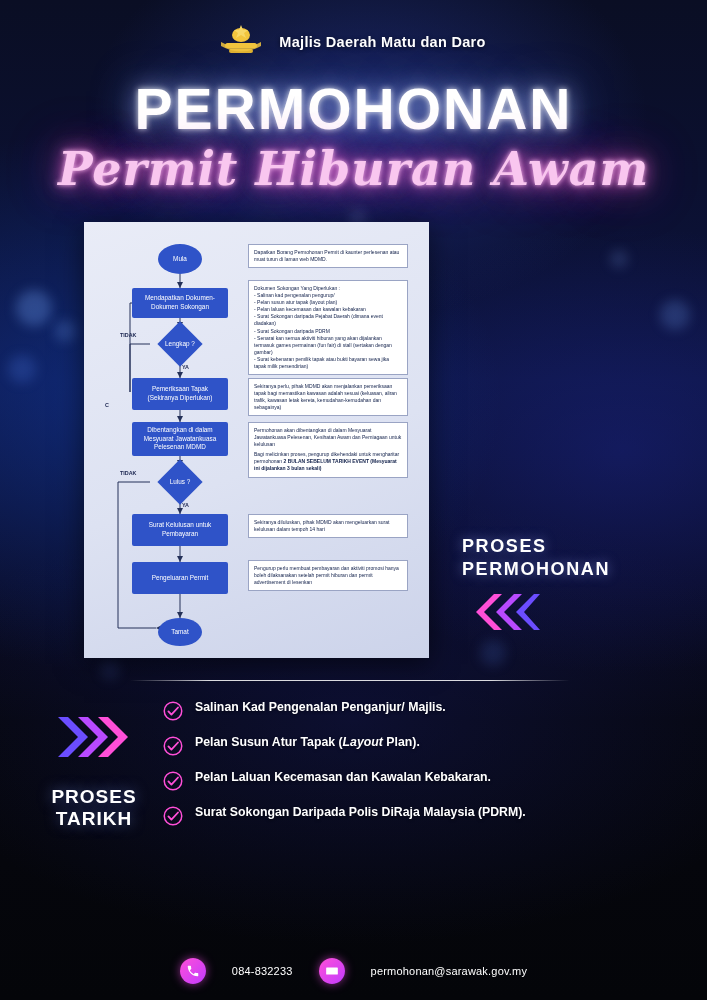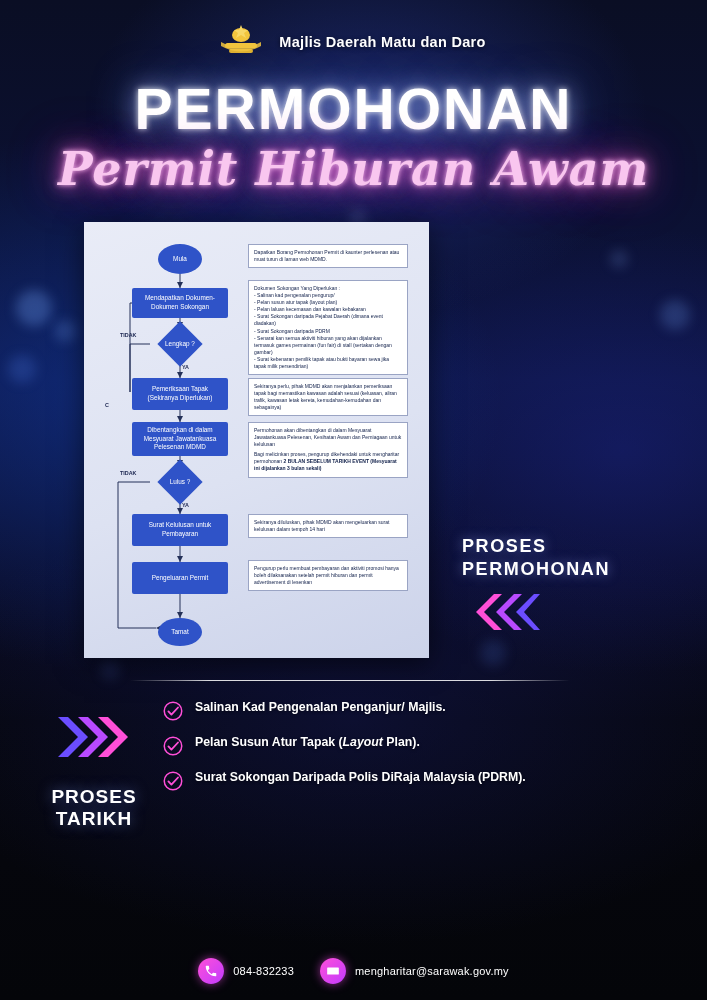--- a/index.html
+++ b/index.html
@@ -142,21 +142,21 @@
     color: #ffffff; font-size: 12.3px; font-weight: bold; line-height: 1.3;
     text-shadow: 0 1px 3px rgba(0,0,0,.5);
   }
   .check-text i { font-style: italic; }
 
   
   .footer {
     position: absolute; left: 0; right: 0; bottom: 16px;
     display: flex; align-items: center; justify-content: center; gap: 26px;
   }
-  .f-item { display: flex; align-items: center; gap: 9px; }
+  .f-item { display: flex; align-items: center; gap: 26px; }
   .f-text { color: #ffffff; font-size: 11px; letter-spacing: .2px; }
   .pill {
     width: 26px; height: 26px; border-radius: 50%;
     display: flex; align-items: center; justify-content: center;
     background: linear-gradient(135deg, #ff4fd8, #c23bff);
     box-shadow: 0 0 10px rgba(230,70,220,.6);
   }
 </style>
 </head>
 <body>
@@ -343,36 +343,43 @@
             <circle cx="12" cy="12" r="10.5" fill="none" stroke="#ff4fd8" stroke-width="1.8"></circle>
             <path d="M6.5 12.5l3.6 3.8L18 7.8" fill="none" stroke="#ff4fd8" stroke-width="2.2" stroke-linecap="round" stroke-linejoin="round"></path>
           </svg></span>
         <span class="check-text">Pelan Susun Atur Tapak (<i>Layout</i> Plan).</span>
       </div>
       <div class="check-item">
         <span class="check-icon"><svg width="20" height="20" viewBox="0 0 24 24">
             <circle cx="12" cy="12" r="10.5" fill="none" stroke="#ff4fd8" stroke-width="1.8"></circle>
             <path d="M6.5 12.5l3.6 3.8L18 7.8" fill="none" stroke="#ff4fd8" stroke-width="2.2" stroke-linecap="round" stroke-linejoin="round"></path>
           </svg></span>
+        <span class="check-text">Pelan Laluan Kecemasan dan Kawalan Kebakaran.</span>
+      </div>
+      <div class="check-item">
+        <span class="check-icon"><svg width="20" height="20" viewBox="0 0 24 24">
+            <circle cx="12" cy="12" r="10.5" fill="none" stroke="#ff4fd8" stroke-width="1.8"></circle>
+            <path d="M6.5 12.5l3.6 3.8L18 7.8" fill="none" stroke="#ff4fd8" stroke-width="2.2" stroke-linecap="round" stroke-linejoin="round"></path>
+          </svg></span>
         <span class="check-text">Surat Sokongan Daripada Polis DiRaja Malaysia (PDRM).</span>
       </div>
     </div>
 
   <div class="footer">
     <div class="f-item">
       <span class="pill">
         <svg width="14" height="14" viewBox="0 0 24 24">
             <path fill="#fff" d="M6.6 10.8c1.4 2.8 3.8 5.1 6.6 6.6l2.2-2.2c.3-.3.7-.4 1-.2 1.1.4 2.4.6 3.6.6.6 0 1 .4 1 1V20c0 .6-.4 1-1 1C10.6 21 3 13.4 3 4c0-.6.4-1 1-1h3.5c.6 0 1 .4 1 1 0 1.3.2 2.5.6 3.6.1.4 0 .8-.2 1l-2.3 2.2z"></path>
           </svg>
       </span>
       <span class="f-text">084-832233</span>
     </div>
     <div class="f-item">
       <span class="pill">
         <svg width="14" height="14" viewBox="0 0 24 24">
             <path fill="#fff" d="M3 6h18c.6 0 1 .4 1 1v10c0 .6-.4 1-1 1H3c-.6 0-1-.4-1-1V7c0-.6.4-1 1-1zm9 7.2L4.5 8H19.5L12 13.2z"></path>
           </svg>
       </span>
-      <span class="f-text">mengharitar@sarawak.gov.my</span>
+      <span class="f-text">permohonan@sarawak.gov.my</span>
     </div>
   </div>
 
 </div>
 
 </body></html>

